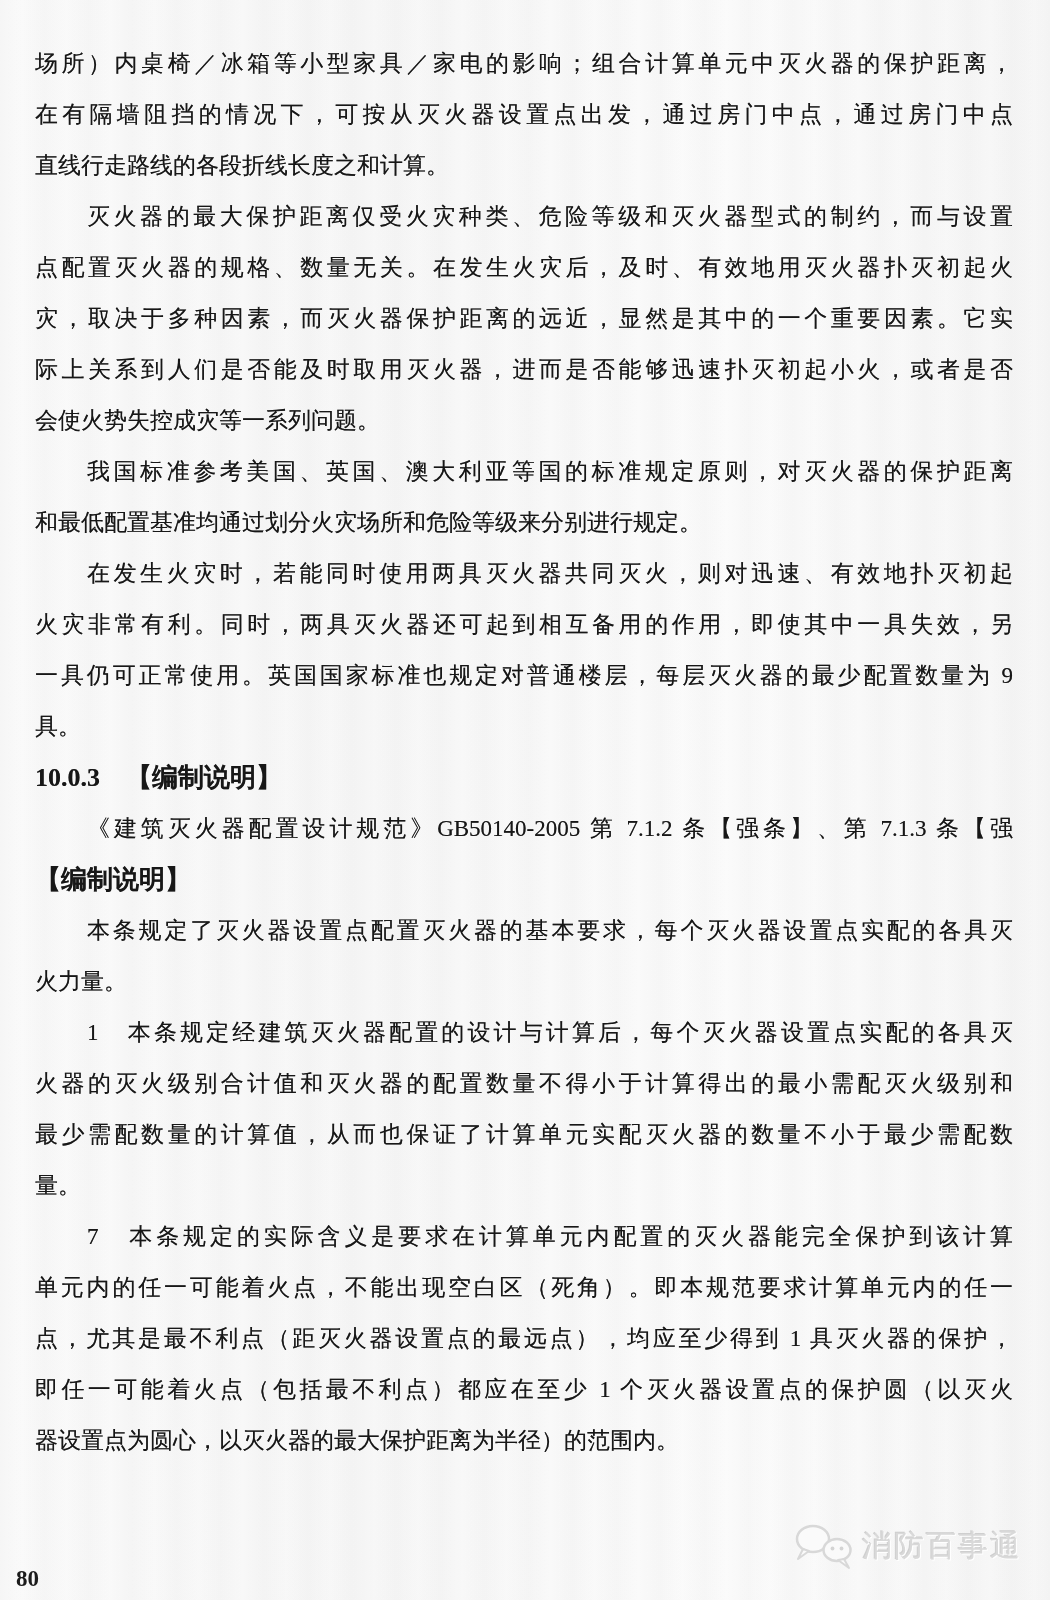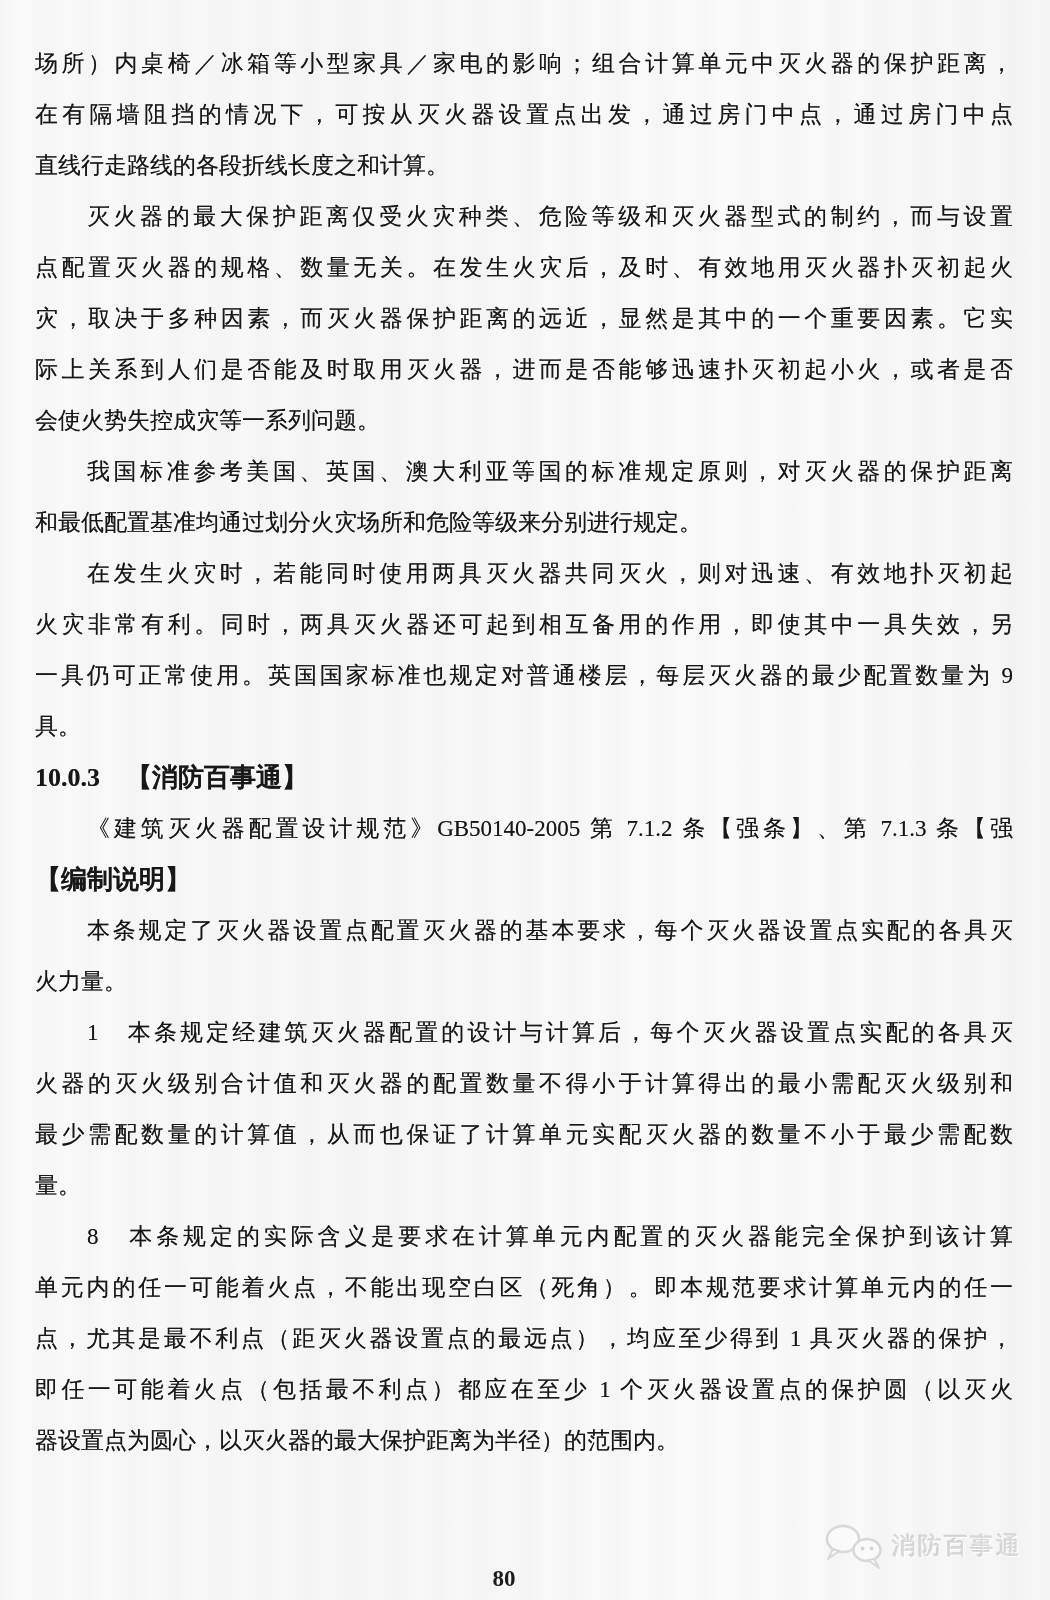--- a/index.html
+++ b/index.html
@@ -53,34 +53,33 @@
     font-size: 26px;
   }
   .watermark {
     position: absolute;
     top: 1520px;
     right: 28px;
     display: flex;
     align-items: center;
     gap: 4px;
     color: #d9d9d9;
-    font-size: 24px;
+    font-size: 30px;
     letter-spacing: 2px;
     text-shadow: 1px 1px 0 #ffffff, -1px -1px 0 #cfcfcf;
     user-select: none;
   }
   .watermark svg {
     display: block;
   }
   .pagenum {
     position: absolute;
     top: 1566px;
-    left: 4px;
+    left: 16px;
     width: 1000px;
-    text-align: center;
     font-size: 23px;
     font-weight: bold;
     color: #1c1c1c;
   }
 </style>
 </head>
 <body>
 
 <div class="page">
 
@@ -92,30 +91,30 @@
     <div class="line">点配置灭火器的规格、数量无关。在发生火灾后，及时、有效地用灭火器扑灭初起火</div>
     <div class="line">灾，取决于多种因素，而灭火器保护距离的远近，显然是其中的一个重要因素。它实</div>
     <div class="line">际上关系到人们是否能及时取用灭火器，进而是否能够迅速扑灭初起小火，或者是否</div>
     <div class="line end">会使火势失控成灾等一系列问题。</div>
     <div class="line ind">我国标准参考美国、英国、澳大利亚等国的标准规定原则，对灭火器的保护距离</div>
     <div class="line end">和最低配置基准均通过划分火灾场所和危险等级来分别进行规定。</div>
     <div class="line ind">在发生火灾时，若能同时使用两具灭火器共同灭火，则对迅速、有效地扑灭初起</div>
     <div class="line">火灾非常有利。同时，两具灭火器还可起到相互备用的作用，即使其中一具失效，另</div>
     <div class="line">一具仍可正常使用。英国国家标准也规定对普通楼层，每层灭火器的最少配置数量为 9</div>
     <div class="line end">具。</div>
-    <div class="line b end">10.0.3　【消防百事通】</div>
+    <div class="line b end">10.0.3　【编制说明】</div>
     <div class="line ind">《建筑灭火器配置设计规范》GB50140-2005 第 7.1.2 条【强条】、第 7.1.3 条【强</div>
     <div class="line b end">【编制说明】</div>
     <div class="line ind">本条规定了灭火器设置点配置灭火器的基本要求，每个灭火器设置点实配的各具灭</div>
     <div class="line end">火力量。</div>
     <div class="line ind">1　本条规定经建筑灭火器配置的设计与计算后，每个灭火器设置点实配的各具灭</div>
     <div class="line">火器的灭火级别合计值和灭火器的配置数量不得小于计算得出的最小需配灭火级别和</div>
     <div class="line">最少需配数量的计算值，从而也保证了计算单元实配灭火器的数量不小于最少需配数</div>
     <div class="line end">量。</div>
-    <div class="line ind">8　本条规定的实际含义是要求在计算单元内配置的灭火器能完全保护到该计算</div>
+    <div class="line ind">7　本条规定的实际含义是要求在计算单元内配置的灭火器能完全保护到该计算</div>
     <div class="line">单元内的任一可能着火点，不能出现空白区（死角）。即本规范要求计算单元内的任一</div>
     <div class="line">点，尤其是最不利点（距灭火器设置点的最远点），均应至少得到 1 具灭火器的保护，</div>
     <div class="line">即任一可能着火点（包括最不利点）都应在至少 1 个灭火器设置点的保护圆（以灭火</div>
     <div class="line end">器设置点为圆心，以灭火器的最大保护距离为半径）的范围内。</div>
   </div>
 
   <div class="watermark">
     <span>
       <svg width="66" height="52" viewBox="0 0 66 52" fill="none">
         <ellipse cx="21" cy="19" rx="16" ry="13" stroke="#d8d8d8" stroke-width="2.5" fill="#fafafa"></ellipse>

